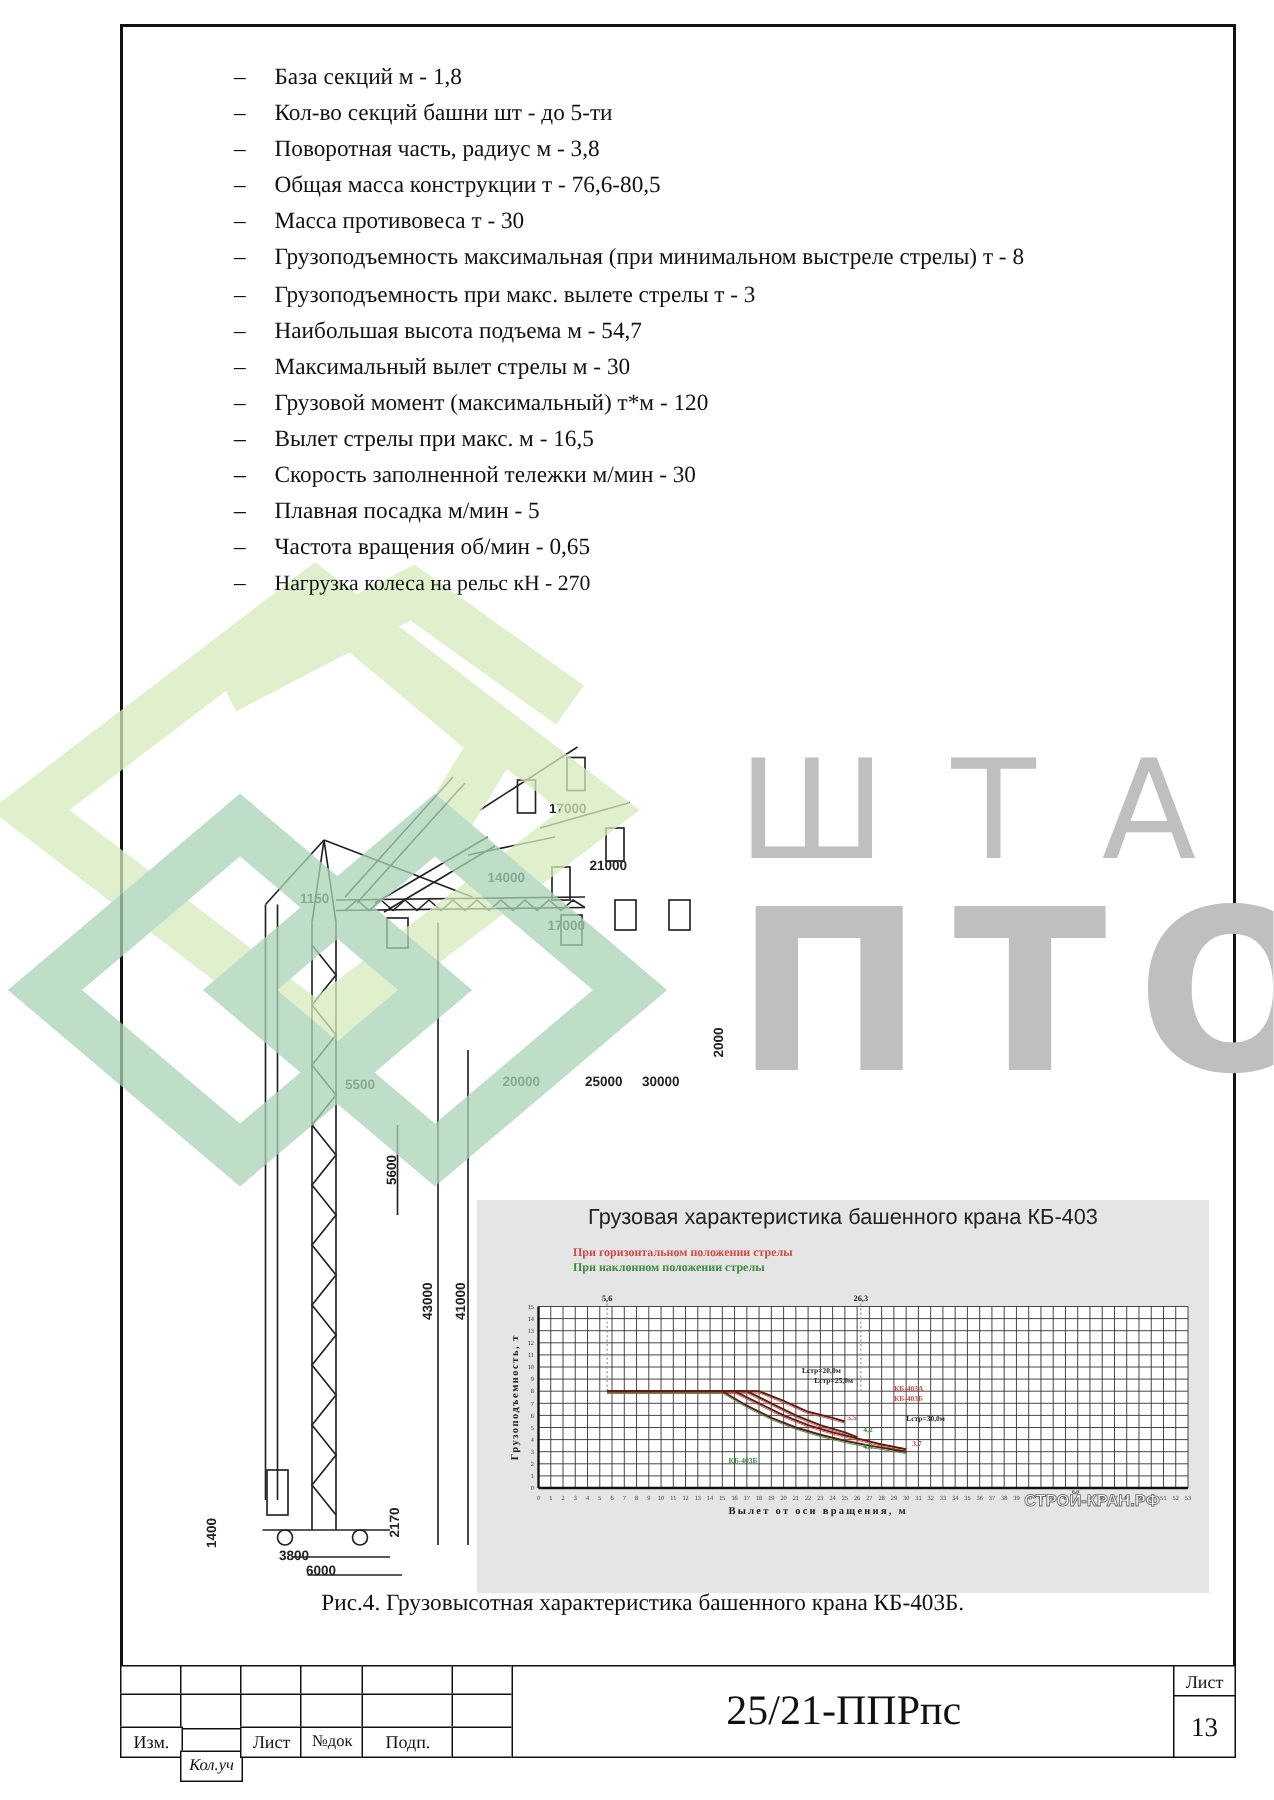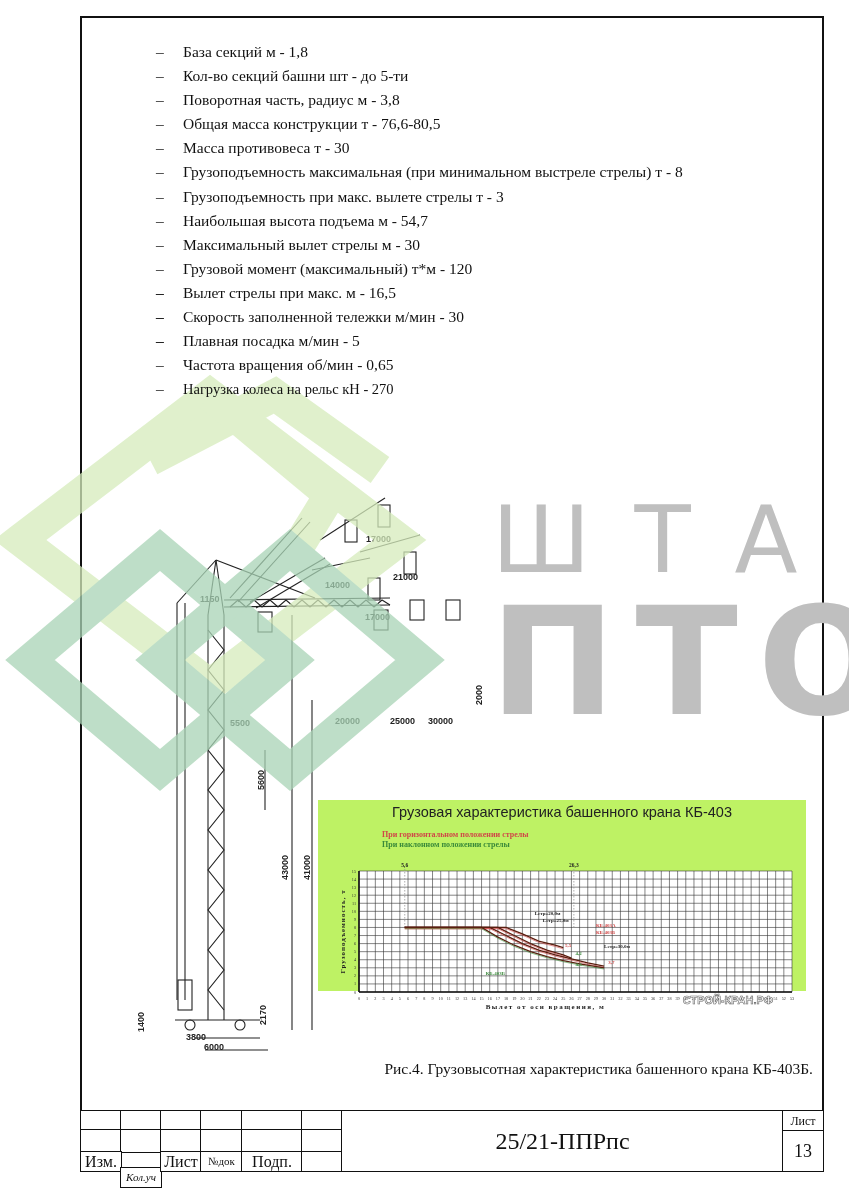--- a/index.html
+++ b/index.html
@@ -7,30 +7,30 @@
   .frame{position:absolute;left:80px;top:16px;width:744px;height:1156px;border:2px solid #111;box-sizing:border-box;}
   .spec-list{position:absolute;left:150px;top:40px;margin:0;padding:0;list-style:none;font-size:15.5px;line-height:24.1px;z-index:3;}
   .spec-list li{position:relative;padding-left:33px;white-space:nowrap;}
   .spec-list li .dash{position:absolute;left:6px;top:0;}
   .spec-list li.last .val{font-family:Liberation Serif, serif;font-size:14.5px;}
   .watermark{position:absolute;left:0;top:0;width:849px;height:1200px;pointer-events:none;z-index:2;}
   .wm-text{position:absolute;font-family:"DejaVu Sans","Liberation Sans",sans-serif;color:#bfbfbf;z-index:1;letter-spacing:44px;}
   .wm-top{left:492px;top:487px;font-size:92px;font-weight:400;}
   .wm-bot{left:490px;top:575px;font-size:150px;font-weight:700;letter-spacing:20px;}
   .drawing{position:absolute;left:120px;top:480px;width:380px;height:580px;z-index:1;}
-  .chart-box{position:absolute;left:318px;top:800px;width:488px;height:191px;background:#bef264;z-index:3;}
+  .chart-box{position:absolute;left:318px;top:800px;width:488px;height:262px;background:#e5e5e5;z-index:3;}
   .chart-title{position:absolute;left:0;width:100%;top:4px;text-align:center;font-family:"Liberation Sans","DejaVu Sans",sans-serif;font-size:14.5px;color:#222;}
   .legend{position:absolute;left:48px;font-weight:bold;font-size:8px;margin-left:16px;}
   .legend.red{top:30px;color:#d04848;}
   .legend.green{top:40px;color:#3a8a3a;}
-  .caption{position:absolute;left:0;width:849px;top:1060px;text-align:right;font-size:15.5px;padding-left:80px;box-sizing:border-box;padding-right:0;z-index:3;}
+  .caption{position:absolute;left:0;width:849px;top:1060px;text-align:center;font-size:15.5px;padding-left:80px;box-sizing:border-box;padding-right:0;z-index:3;}
   .caption span{position:relative;left:-36px;}
   .titleblock{position:absolute;left:80px;top:1110px;width:744px;height:62px;z-index:4;}
-  .tb-cell{position:absolute;border:1.5px solid #111;box-sizing:border-box;font-size:16px;text-align:center;background:#fff;}
-  .tb-name{font-size:24px;}
+  .tb-cell{position:absolute;border:1.5px solid #111;box-sizing:border-box;font-size:12px;text-align:center;background:#fff;}
+  .tb-name{font-size:28px;}
 </style>
 </head>
 <body>
 
 <div class="frame"></div>
 
 <div class="wm-text wm-top">ШТАБ</div>
 <div class="wm-text wm-bot">ПТО</div>
 
 <svg class="drawing" viewBox="0 0 380 580" xmlns="http://www.w3.org/2000/svg" fill="none" stroke="#222" stroke-width="1.1">

